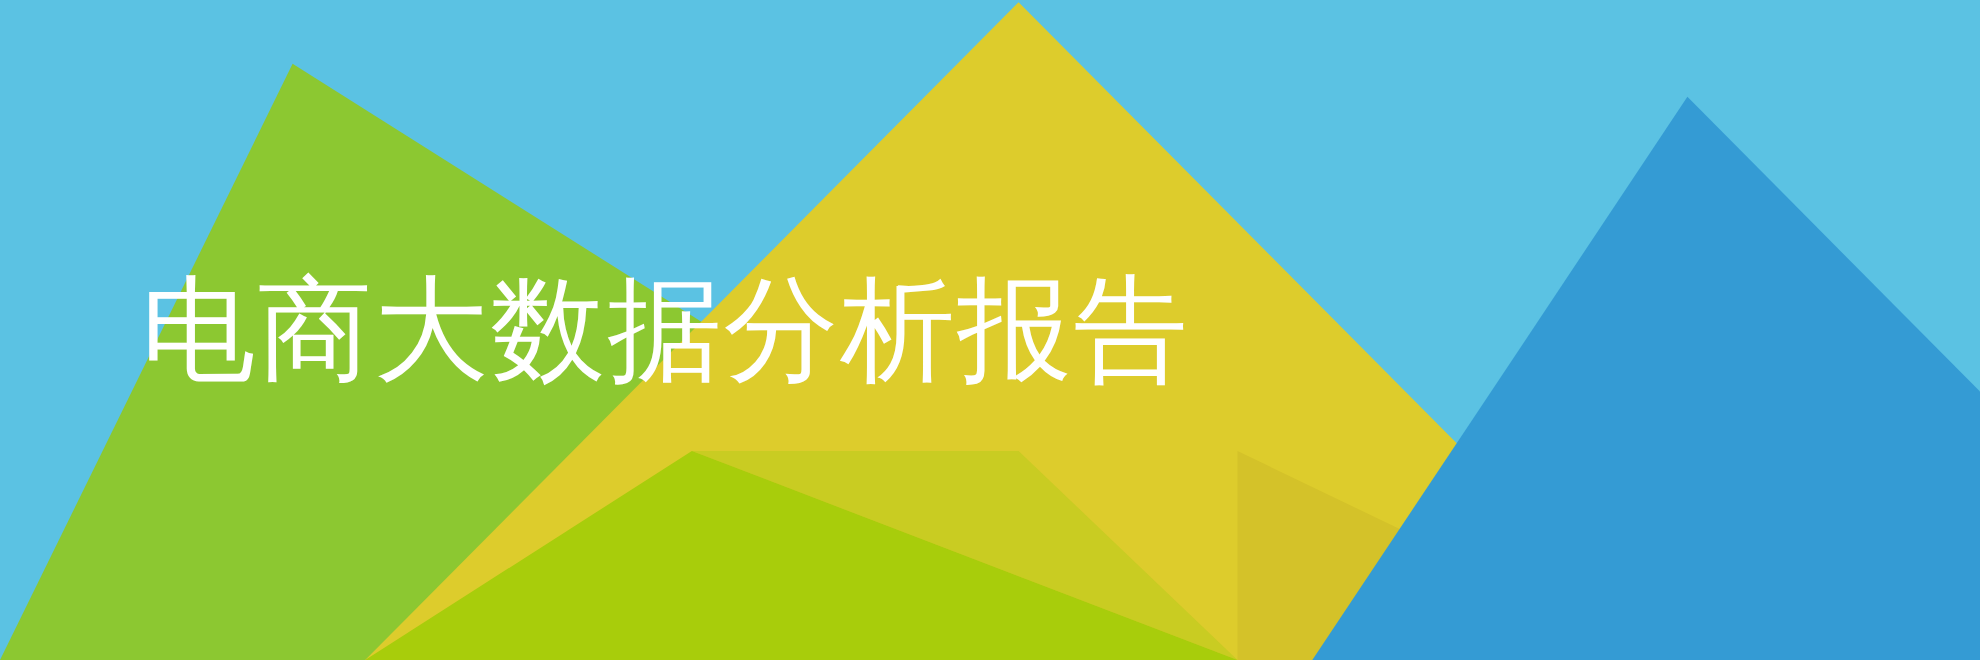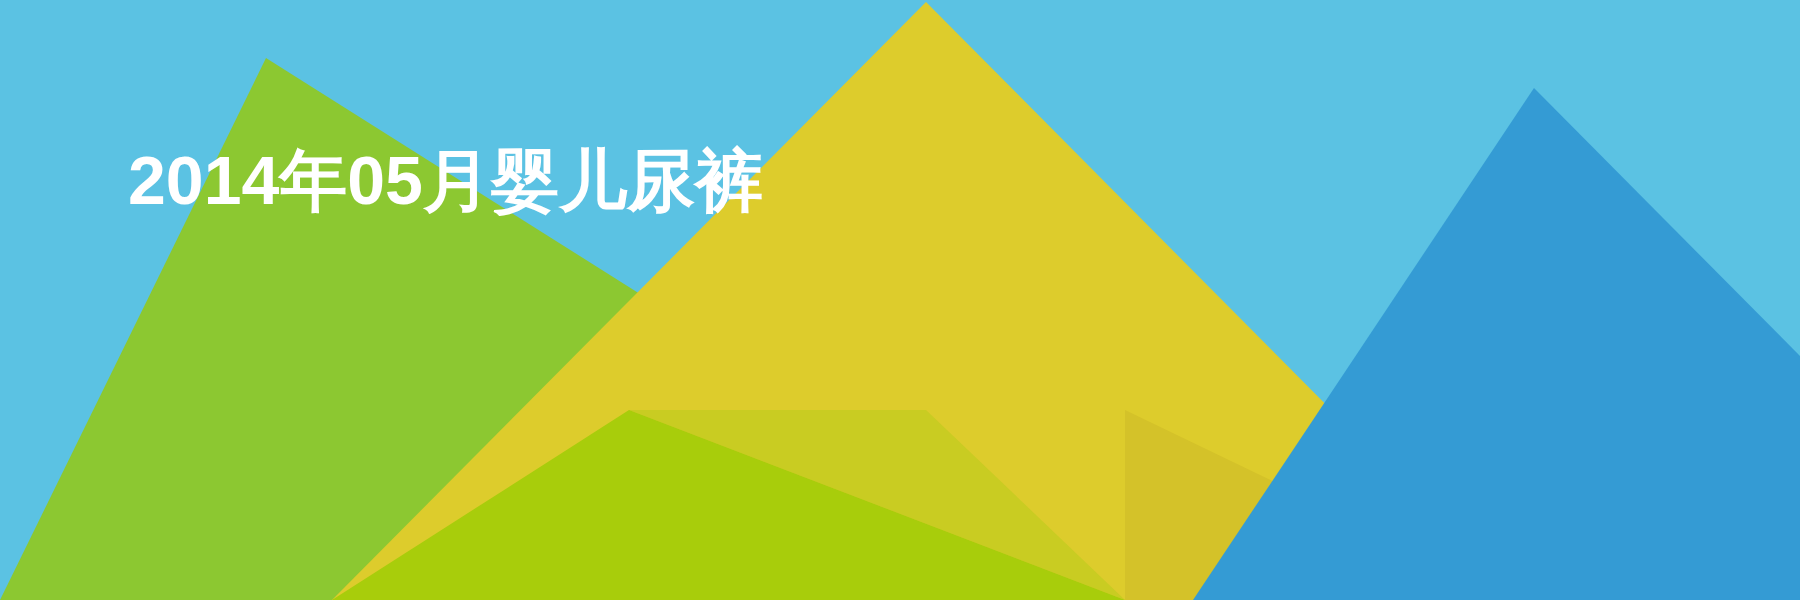--- a/index.html
+++ b/index.html
@@ -66,16 +66,16 @@
     <polygon points="629,410 1125,600 332,600" fill="#A8CD0B"></polygon>
 
     <polygon points="1125,410 1520,600 1125,600" fill="#D4C229"></polygon>
 
     <polygon points="629,410 926,410 1125,600 1125,600" fill="#A3CA12" opacity="0.35"></polygon>
 
     <polygon points="1534,88 1800,356 1800,600 1193,600" fill="#349BD4"></polygon>
   </svg>
 
   <div id="title-block">
-    <div class="title-line" id="title-line-1">2014年05月婴儿尿裤</div>
+    <div class="title-line" id="title-line-2">电商大数据分析报告</div>
   </div>
 
 </div>
 
 </body></html>

